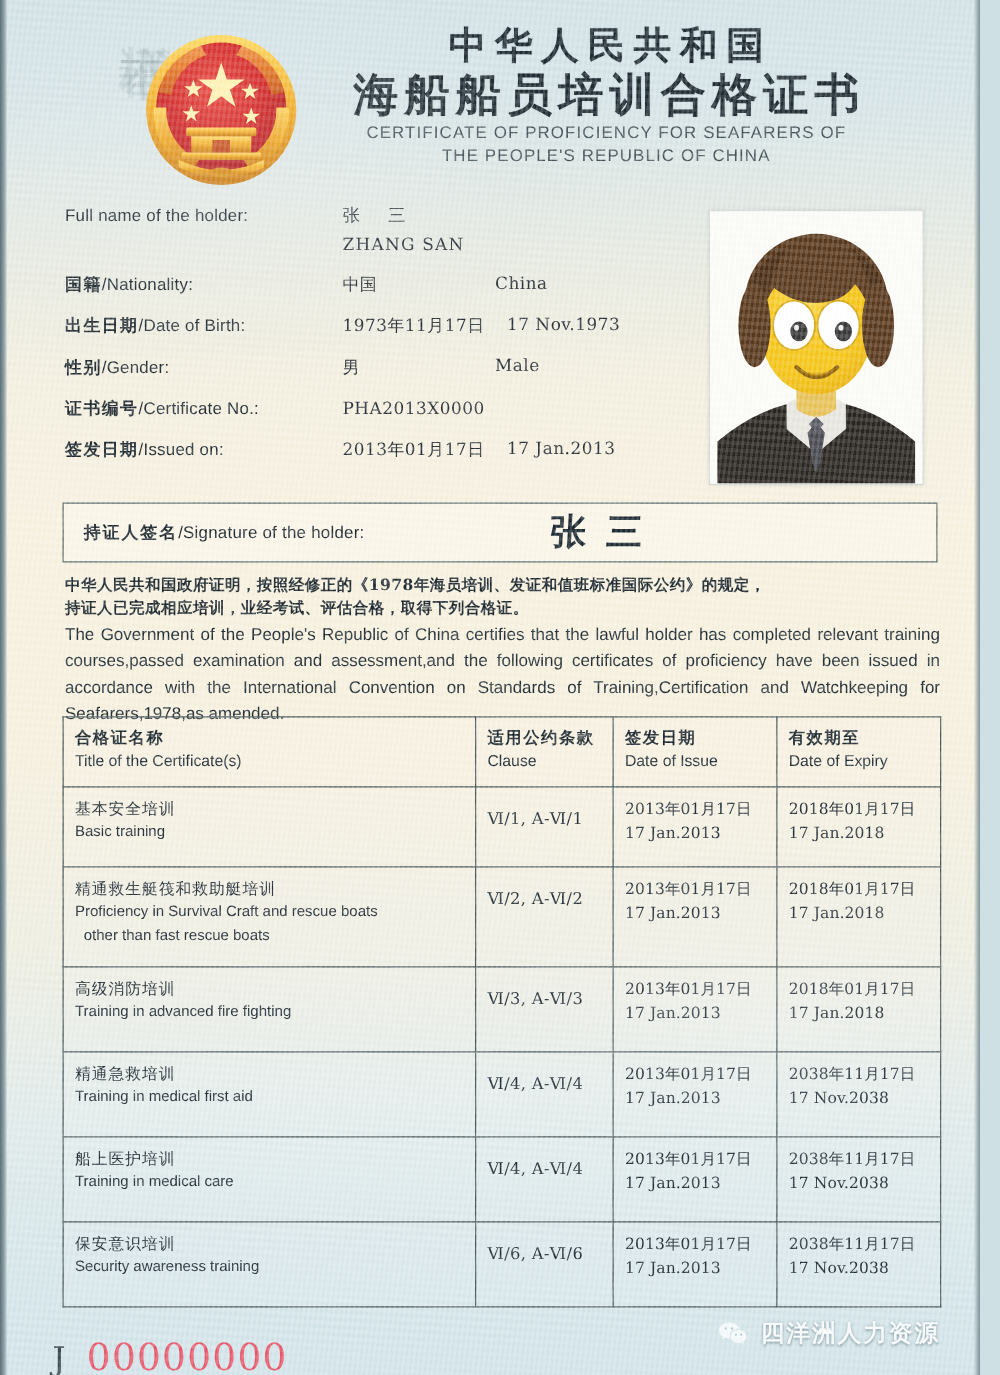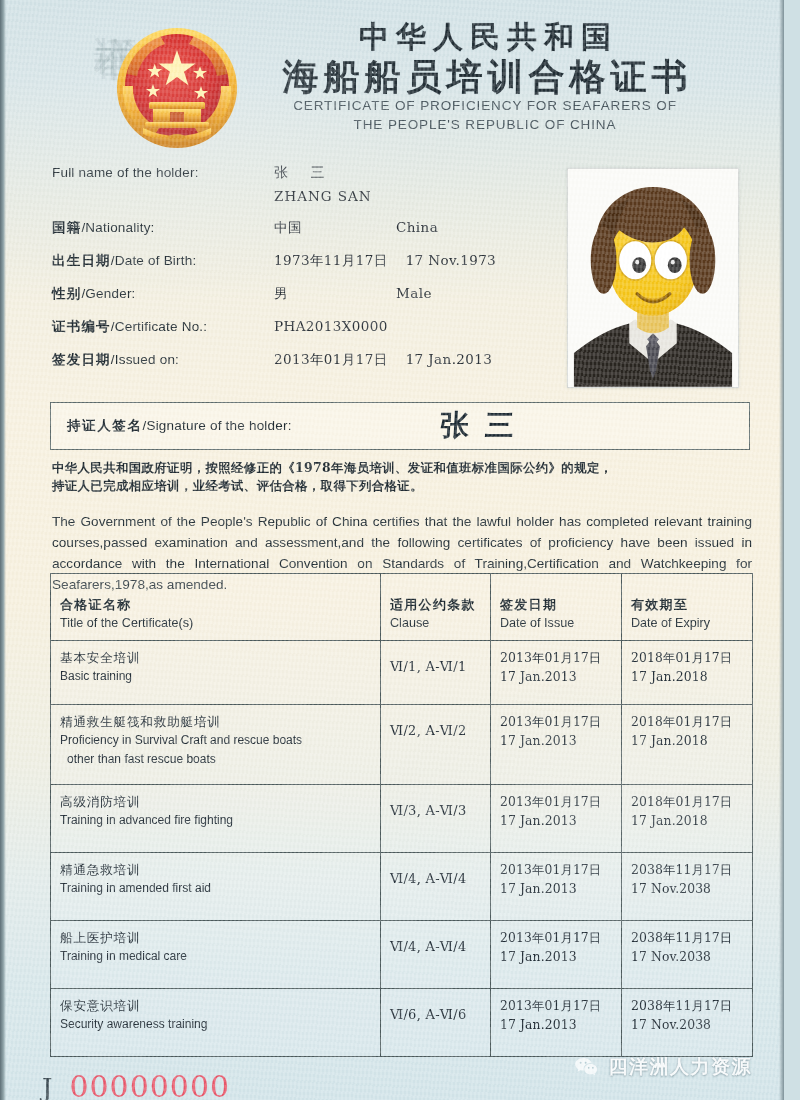--- a/index.html
+++ b/index.html
@@ -225,21 +225,21 @@
     line-height: 18px;
     letter-spacing: .4px;
     color: #1f2a31;
   }
   .decl-en {
     font-family: "Liberation Sans", sans-serif;
     font-size: 13.6px;
     line-height: 21px;
     color: #232f36;
     text-align: justify;
-    margin-top: 16px;
+    margin-top: 2px;
   }
 
   
   #cert-table {
     position: absolute;
     left: 50px; top: 573px;
     width: 702px;
     border-collapse: collapse;
     table-layout: fixed;
   }
@@ -256,21 +256,20 @@
   .col-issue  { width: 131px; }
   .col-expiry { width: 131px; }
 
   .th-cn {
     font-family: "DejaVu Serif", serif;
     font-weight: bold;
     font-size: 13px;
     letter-spacing: 1.3px;
     color: #1e2a31;
     line-height: 19px;
-    margin-top: 14px;
   }
   .th-en {
     font-family: "Liberation Sans", sans-serif;
     font-weight: normal;
     font-size: 12.6px;
     color: #253139;
     line-height: 18px;
   }
   .td-cn {
     font-family: "DejaVu Serif", serif;
@@ -590,21 +589,21 @@
           <div class="td-date">17 Jan.2013</div>
         </td>
         <td>
           <div class="td-date">2018年01月17日</div>
           <div class="td-date">17 Jan.2018</div>
         </td>
       </tr>
       <tr class="row-4">
         <td>
           <div class="td-cn">精通急救培训</div>
-          <div class="td-en">Training in amended first aid</div>
+          <div class="td-en">Training in medical first aid</div>
           <div class="td-en indent"></div>
         </td>
         <td class="td-clause">Ⅵ/4, A-Ⅵ/4</td>
         <td>
           <div class="td-date">2013年01月17日</div>
           <div class="td-date">17 Jan.2013</div>
         </td>
         <td>
           <div class="td-date">2038年11月17日</div>
           <div class="td-date">17 Nov.2038</div>

